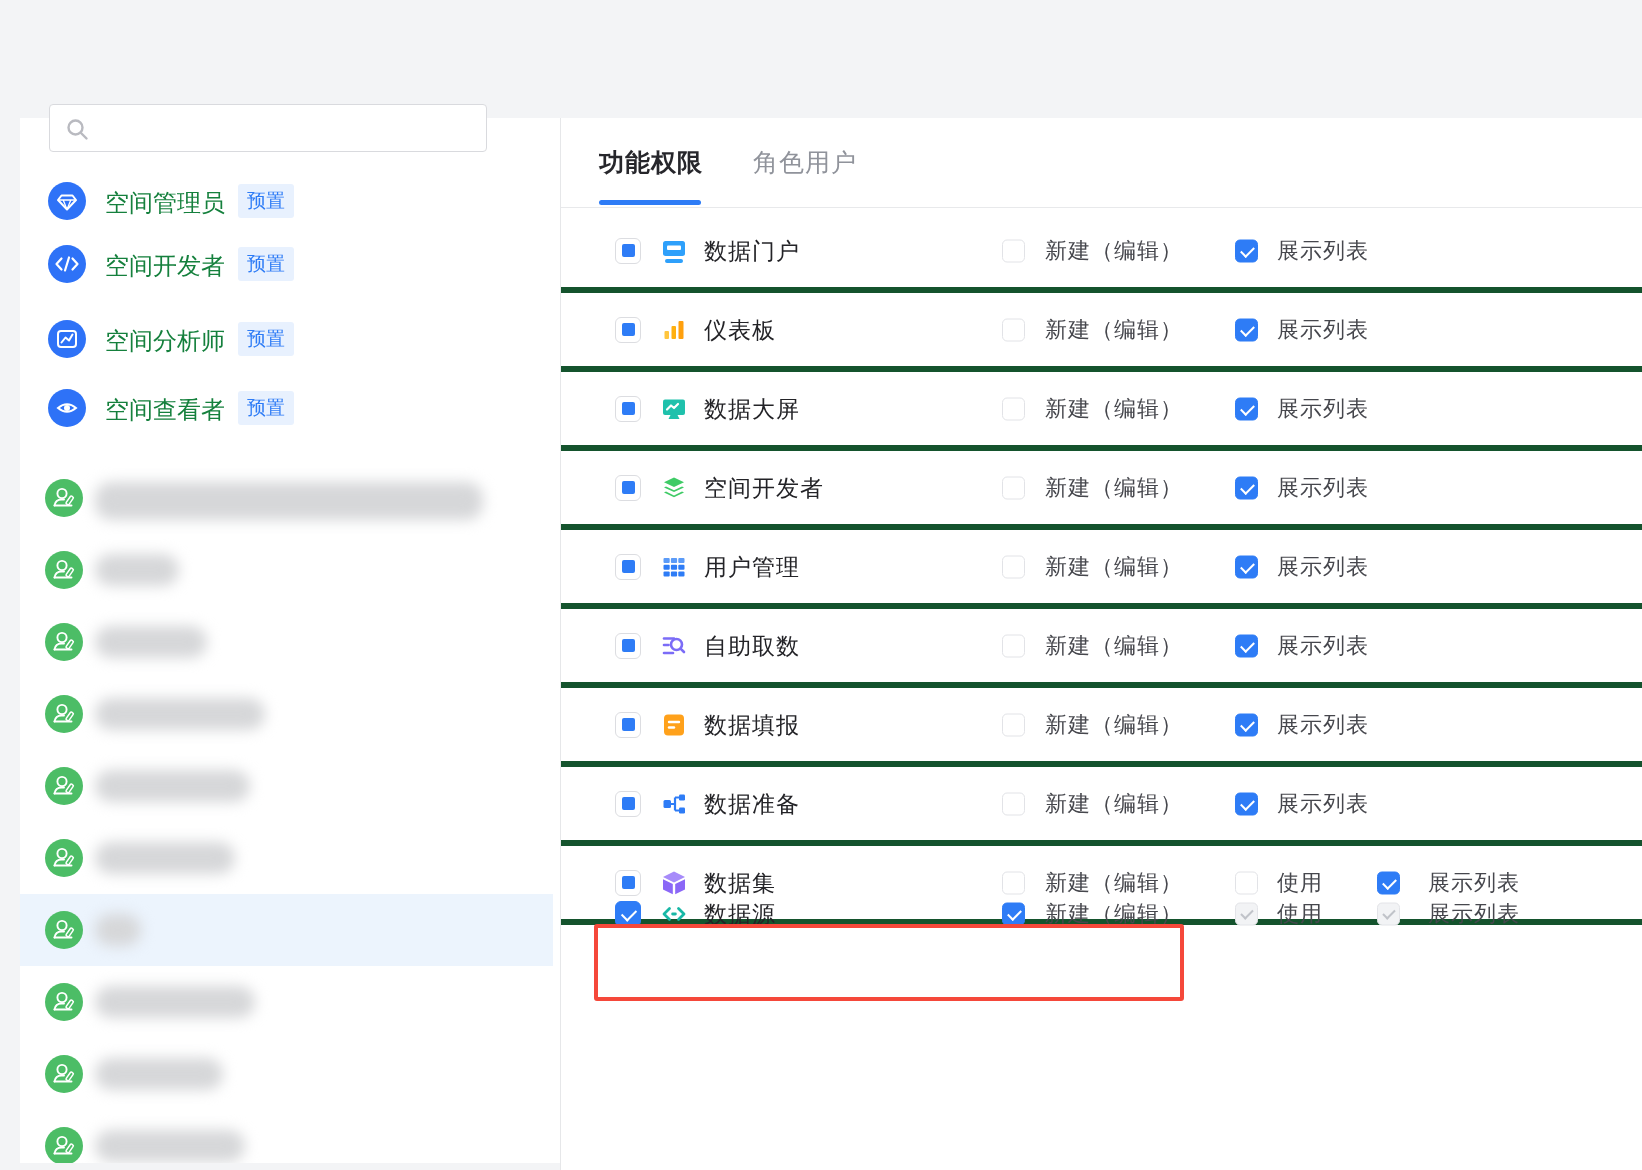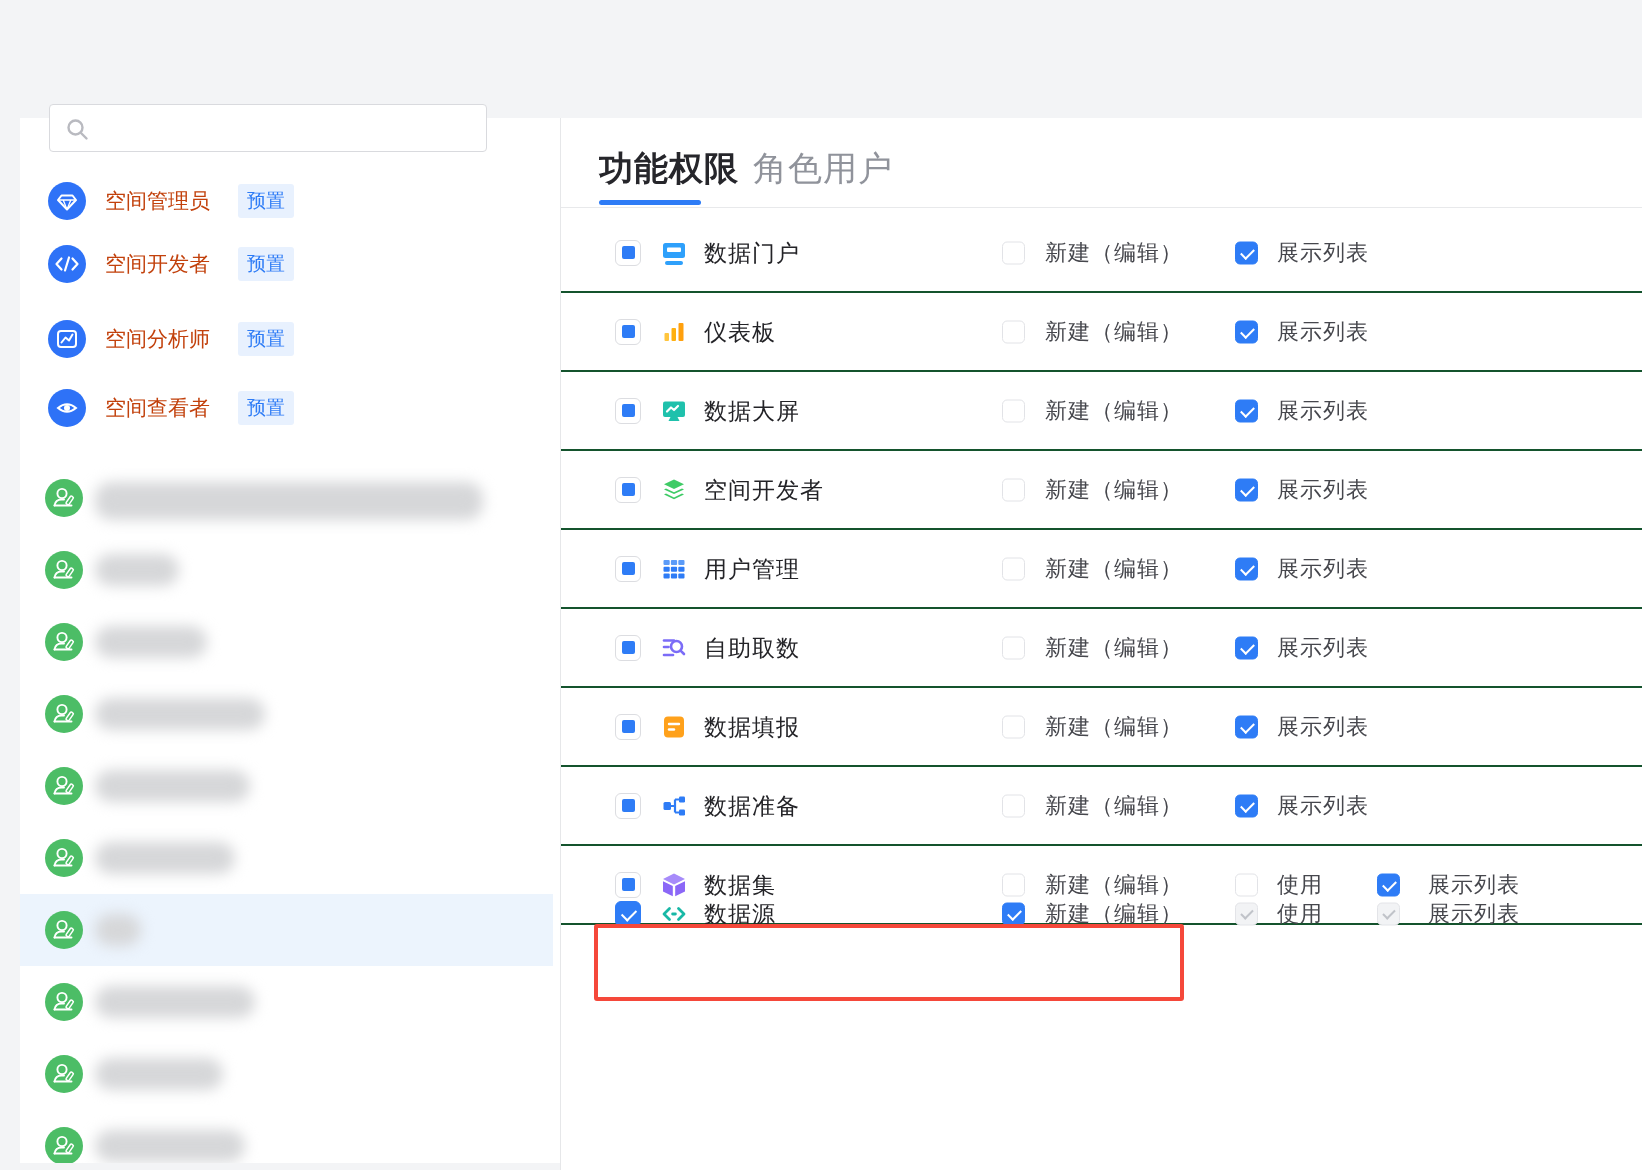--- a/index.html
+++ b/index.html
@@ -24,41 +24,41 @@
   .search-box{position:absolute;left:49px;top:104px;width:438px;height:48px;box-sizing:border-box;
               border:1px solid #d9dade;border-radius:4px;background:#fff;}
   .search-box input{position:absolute;left:42px;top:6px;width:380px;height:34px;border:none;outline:none;
               font-size:24px;color:#555;background:transparent;font-family:inherit;}
   .search-box input::placeholder{color:#c6c7cb;}
   .search-glyph{position:absolute;left:14px;top:11px;}
 
   
   .role-item{position:absolute;left:20px;width:533px;height:64px;cursor:pointer;}
   .role-icon{position:absolute;left:28px;top:13px;width:38px;height:38px;}
-  .role-label{position:absolute;left:85px;top:18px;font-size:21px;color:#c2410c;}
+  .role-label{position:absolute;left:85px;top:18px;font-size:24px;color:#15803d;}
   .role-badge{position:absolute;left:218px;top:15px;font-size:19px;color:#2e7cf6;background:#e8f1fe;
               padding:4px 9px;border-radius:3px;}
 
   
   .user-item{position:absolute;left:20px;width:533px;height:72px;cursor:pointer;}
   .user-item.selected{background:#ecf4fd;}
   .user-icon{position:absolute;left:25px;top:17px;width:38px;height:38px;}
   .user-blob{position:absolute;left:75px;top:20px;height:32px;border-radius:16px;background:#d6d7d9;filter:blur(7px);}
   .user-frag{position:absolute;left:75px;top:56px;width:150px;height:9px;opacity:.75;filter:blur(1.5px);
              background:repeating-linear-gradient(90deg,#707176 0 13px,transparent 13px 21px);}
 
   
-  .ptab{position:absolute;top:146px;font-size:34px;color:#90939b;cursor:pointer;letter-spacing:1px;}
+  .ptab{position:absolute;top:146px;font-size:25px;color:#90939b;cursor:pointer;letter-spacing:1px;}
   .ptab.p0{left:599px;color:#26262b;font-weight:bold;}
   .ptab.p1{left:753px;}
   .ptab-underline{position:absolute;left:599px;top:200px;width:102px;height:5px;border-radius:3px;background:#2e7cf6;}
   .tabbar-border{position:absolute;left:561px;top:207px;width:1081px;height:1px;background:#e8e9eb;}
 
   
-  .prow{position:absolute;left:561px;width:1081px;height:79px;box-sizing:border-box;border-bottom:2px solid #14532d;}
+  .prow{position:absolute;left:561px;width:1081px;height:79px;box-sizing:border-box;border-bottom:6px solid #14532d;}
   .prow .cell{position:absolute;top:50%;transform:translateY(-50%);}
   .cb{position:absolute;top:50%;transform:translateY(-50%);box-sizing:border-box;cursor:pointer;}
   .cb.sel{left:54px;width:26px;height:26px;border-radius:6px;}
   .cb.perm{width:23px;height:23px;border-radius:5px;}
   .cb.c1{left:441px;} .cb.c2{left:674px;} .cb.c3{left:816px;}
   .cb.unchecked{background:#fff;border:1px solid #e2e3e7;}
   .cb.indeterminate{background:#fff;border:1px solid #dcdde1;}
   .cb.indeterminate::after{content:"";position:absolute;left:50%;top:50%;width:13px;height:13px;margin:-6.5px 0 0 -6.5px;
       border-radius:2px;background:#2e7cf6;}
   .cb.checked{background:#2e7cf6;border:1px solid #2e7cf6;}

